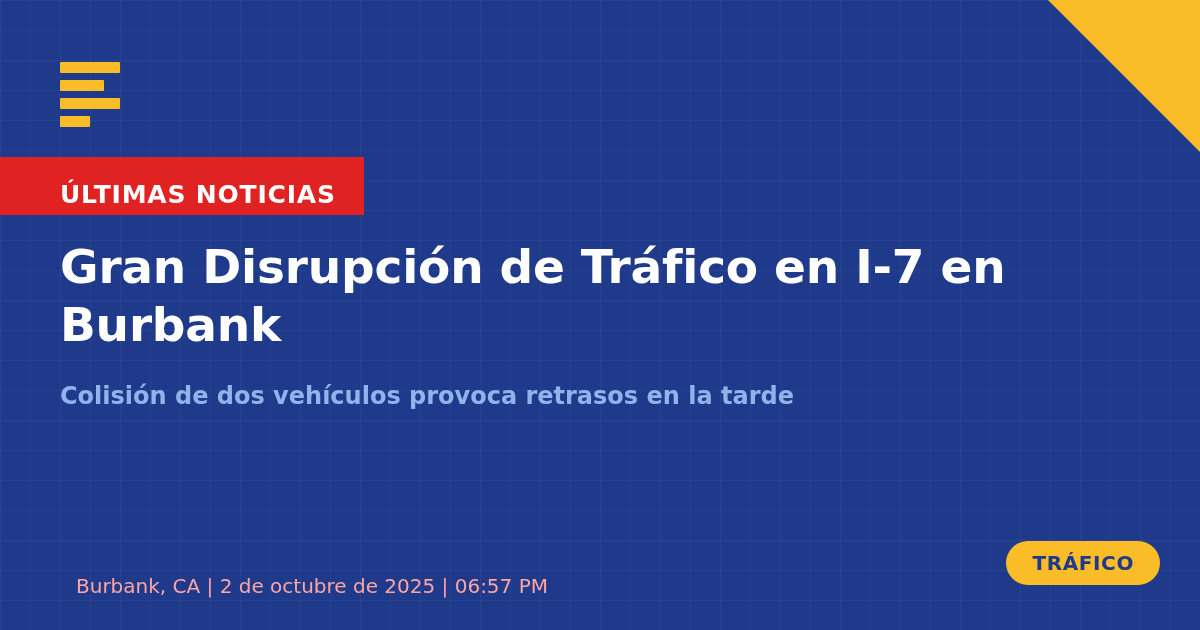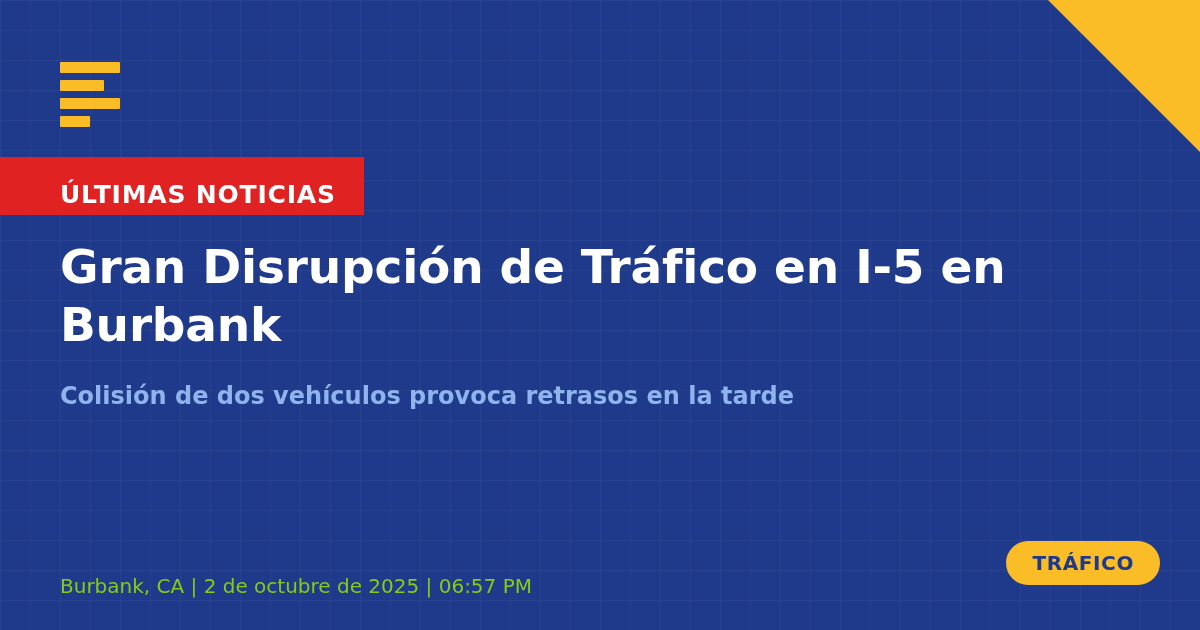--- a/index.html
+++ b/index.html
@@ -108,23 +108,23 @@
     margin-top: 26px;
     color: #8fb4ec;
     font-size: 24px;
     font-weight: bold;
     line-height: 1.3;
   }
 
   
   #footer-meta {
     position: absolute;
-    left: 60px;
+    left: 76px;
     bottom: 32px;
-    color: #84cc16;
+    color: #fca5a5;
     font-size: 20px;
     line-height: 1.2;
     z-index: 3;
     white-space: nowrap;
   }
 
   
   #category-pill {
     position: absolute;
     right: 40px;
@@ -160,21 +160,21 @@
     <div class="logo-bar w2"></div>
     <div class="logo-bar w3"></div>
     <div class="logo-bar w4"></div>
   </div>
 
   <div id="breaking-badge">
     <span id="breaking-badge-label">ÚLTIMAS NOTICIAS</span>
   </div>
 
   <div id="headline-block">
-    <h1 id="headline">Gran Disrupción de Tráfico en I-5 en Burbank</h1>
+    <h1 id="headline">Gran Disrupción de Tráfico en I-7 en Burbank</h1>
     <p id="subheadline">Colisión de dos vehículos provoca retrasos en la tarde</p>
   </div>
 
   <div id="footer-meta">Burbank, CA | 2 de octubre de 2025 | 06:57 PM</div>
 
   <div id="category-pill">
     <span id="category-pill-label">TRÁFICO</span>
   </div>
 
 </div>

